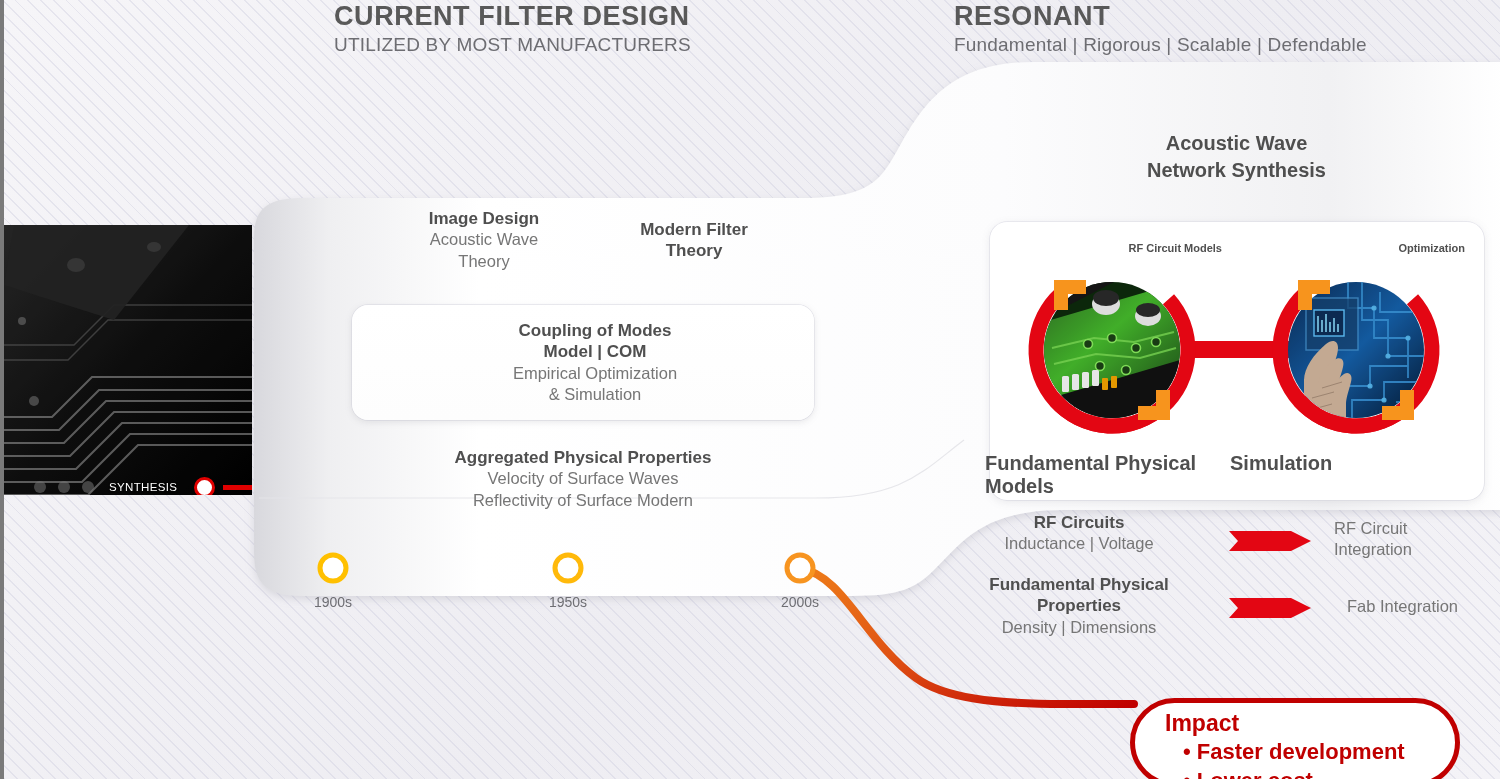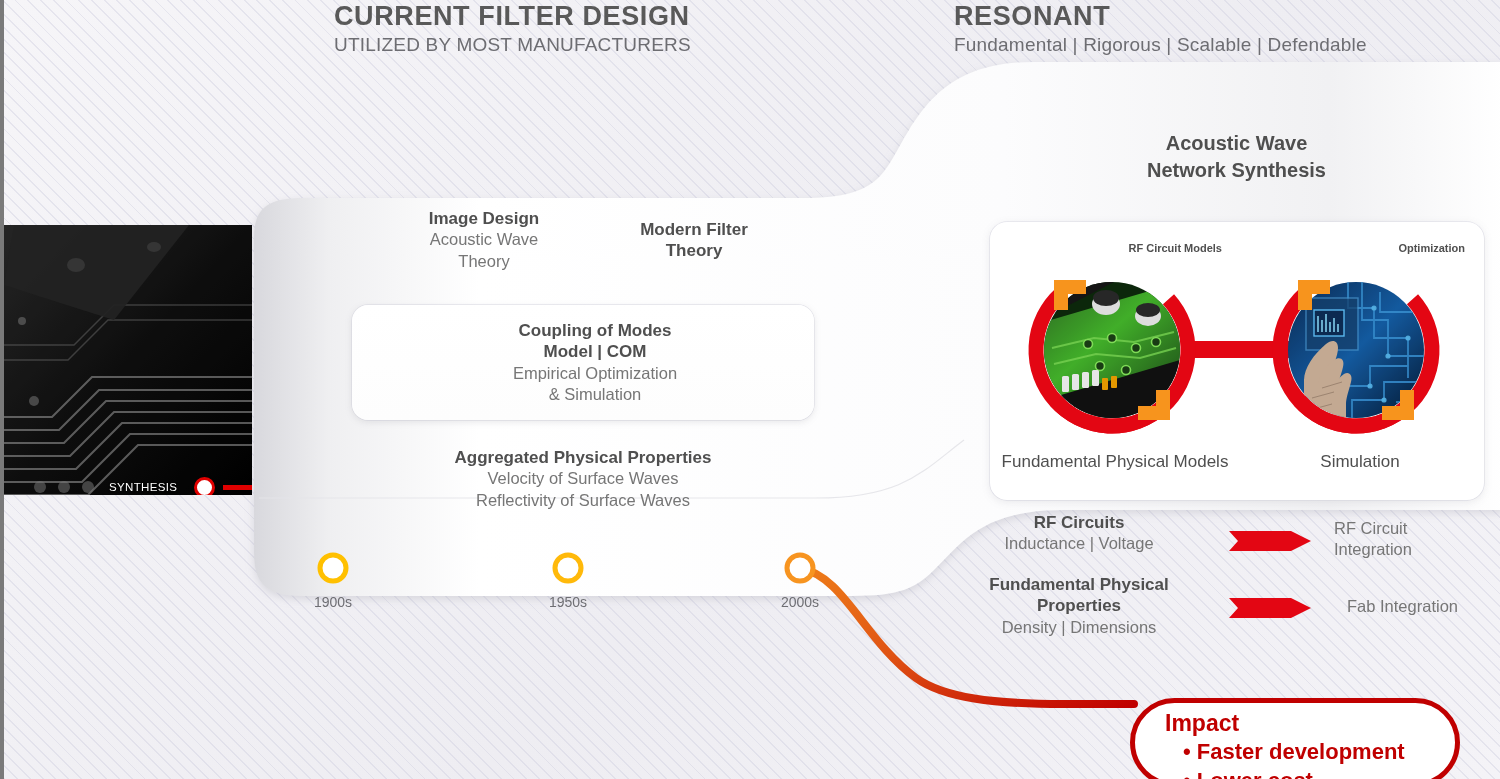--- a/index.html
+++ b/index.html
@@ -77,22 +77,22 @@
   #rcard{
     left:986px;top:222px;width:494px;height:278px;border-radius:17px;
     background:#ffffff;
     box-shadow:0 2px 8px rgba(120,120,135,.15), 0 0 0 .7px rgba(222,222,232,.7);
   }
   .rc-title{
     position:absolute;font-size:11px;font-weight:bold;color:#4f4f4f;
     text-align:right;width:220px;
   }
   .rc-caption{
-    position:absolute;font-size:17px;font-weight:normal;color:#4f4f4f;
-    text-align:center;width:260px;
+    position:absolute;font-size:20px;font-weight:bold;color:#4f4f4f;
+    text-align:left;width:260px;
   }
   .circ-wrap{position:absolute;width:176px;height:176px;}
   .circ-img{
     position:absolute;left:20px;top:20px;width:136px;height:136px;border-radius:50%;
     overflow:hidden;
   }
   .arc-svg{position:absolute;left:0;top:0;}
 
   
   .arow{position:absolute;}
@@ -263,21 +263,21 @@
       <div class="tb-bold">Coupling of Modes</div>
       <div class="tb-bold">Model  |  COM</div>
       <div class="tb-reg">Empirical Optimization</div>
       <div class="tb-reg">&amp; Simulation</div>
     </div>
   </div>
 
   <div class="tblk" style="left:348px;top:447px;width:462px;">
     <div class="tb-bold">Aggregated Physical Properties</div>
     <div class="tb-reg">Velocity of Surface Waves</div>
-    <div class="tb-reg">Reflectivity of Surface Waves</div>
+    <div class="tb-reg">Reflectivity of Surface Modern</div>
   </div>
 
   <svg class="abs nosel" style="left:0;top:0;" width="1500" height="779">
     <defs>
       <linearGradient id="tlGrad" x1="0" y1="0" x2="1" y2="0">
         <stop offset="0" stop-color="#ffc000"></stop>
         <stop offset="0.52" stop-color="#ffb000"></stop>
         <stop offset="0.80" stop-color="#f58a14"></stop>
         <stop offset="1" stop-color="#ee7d19"></stop>
       </linearGradient>

